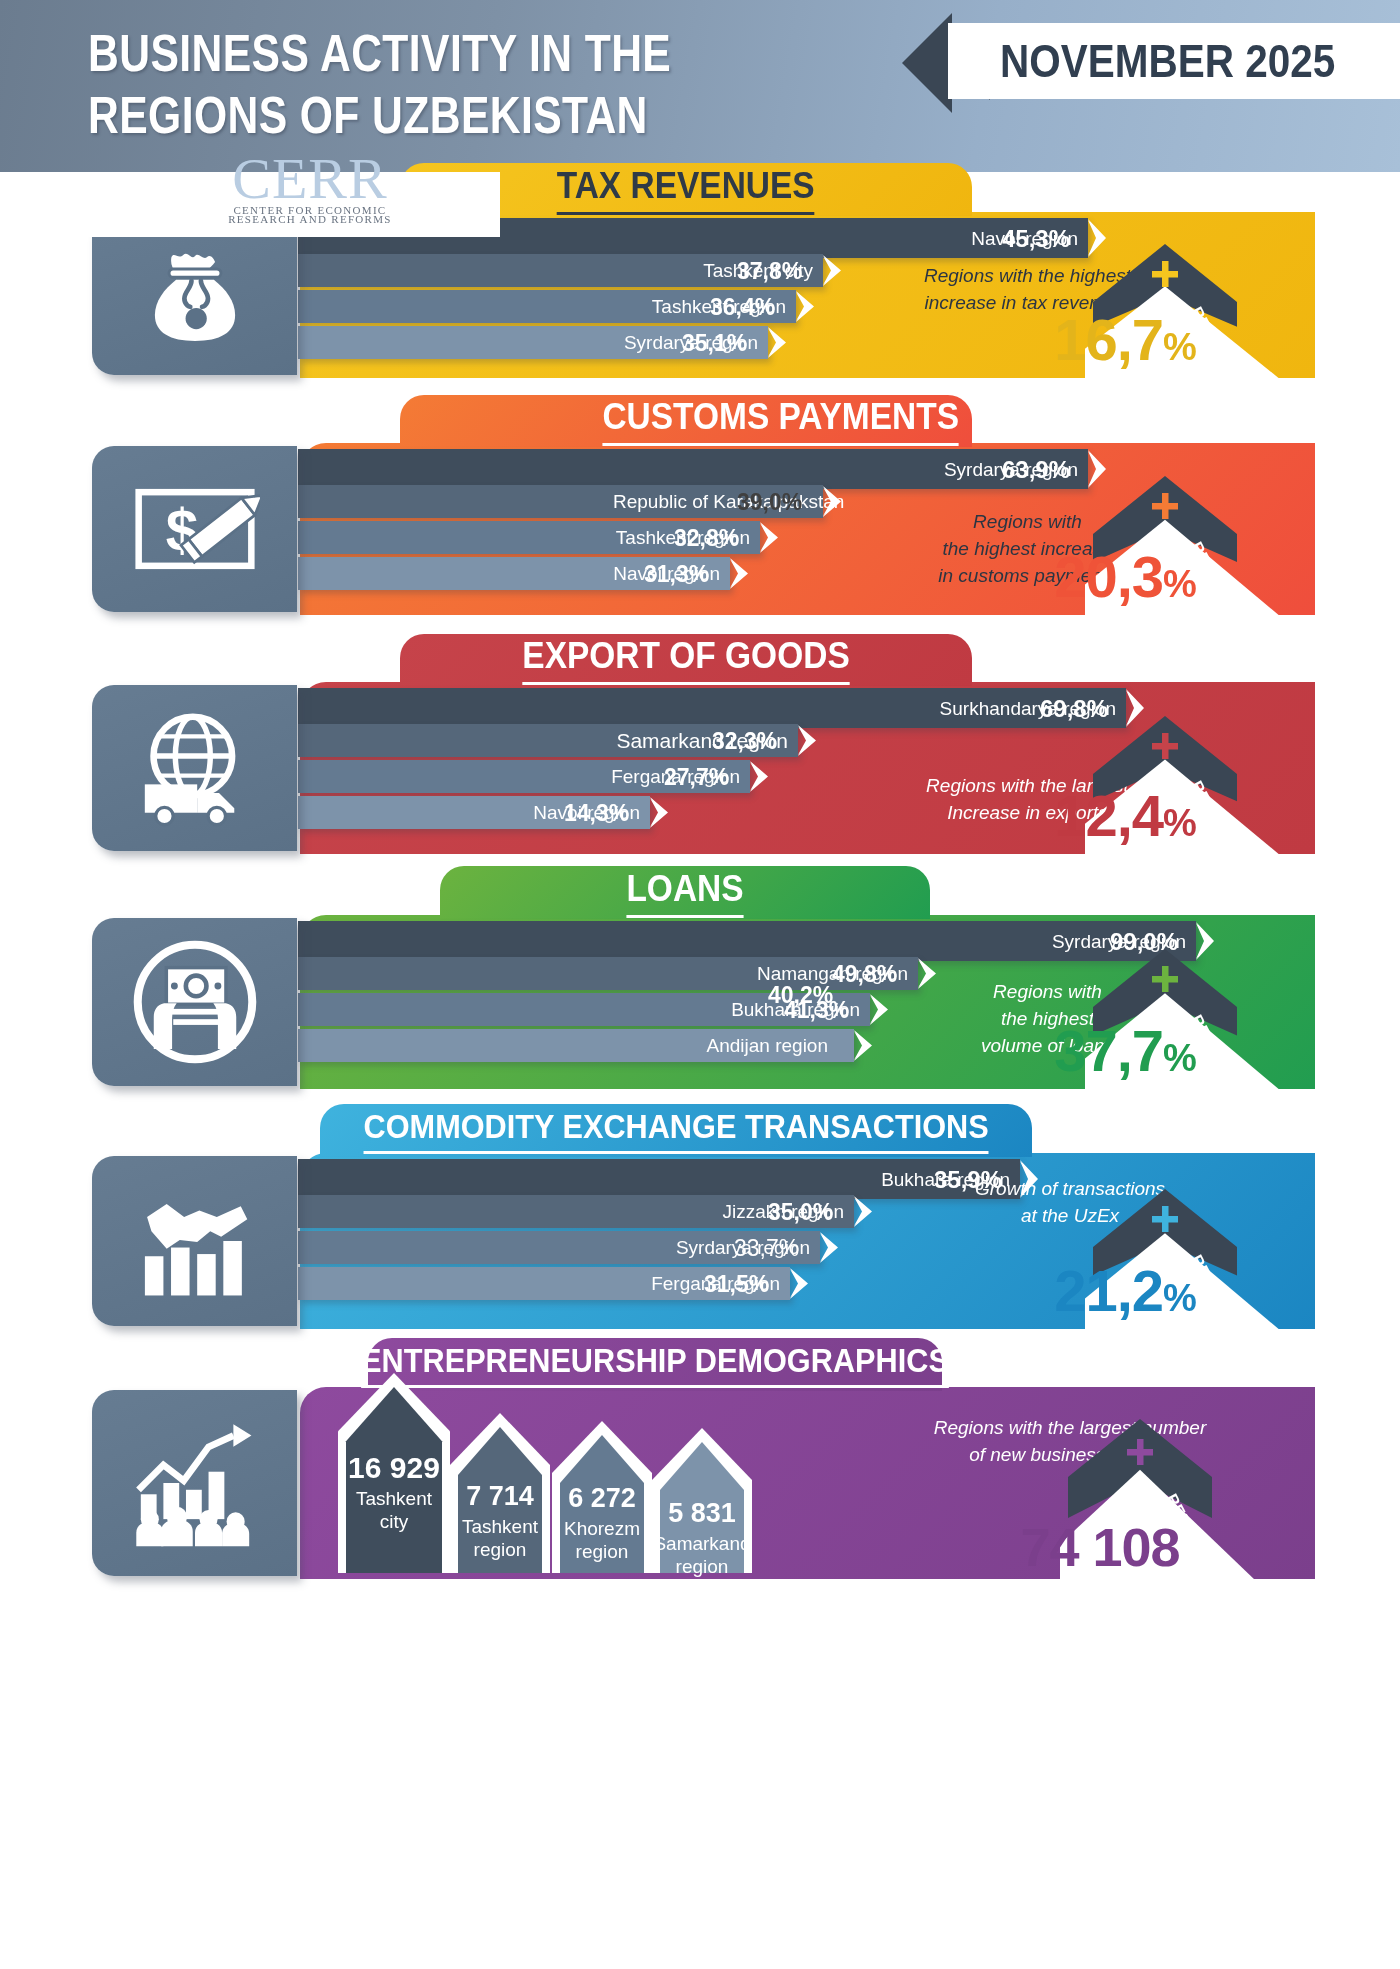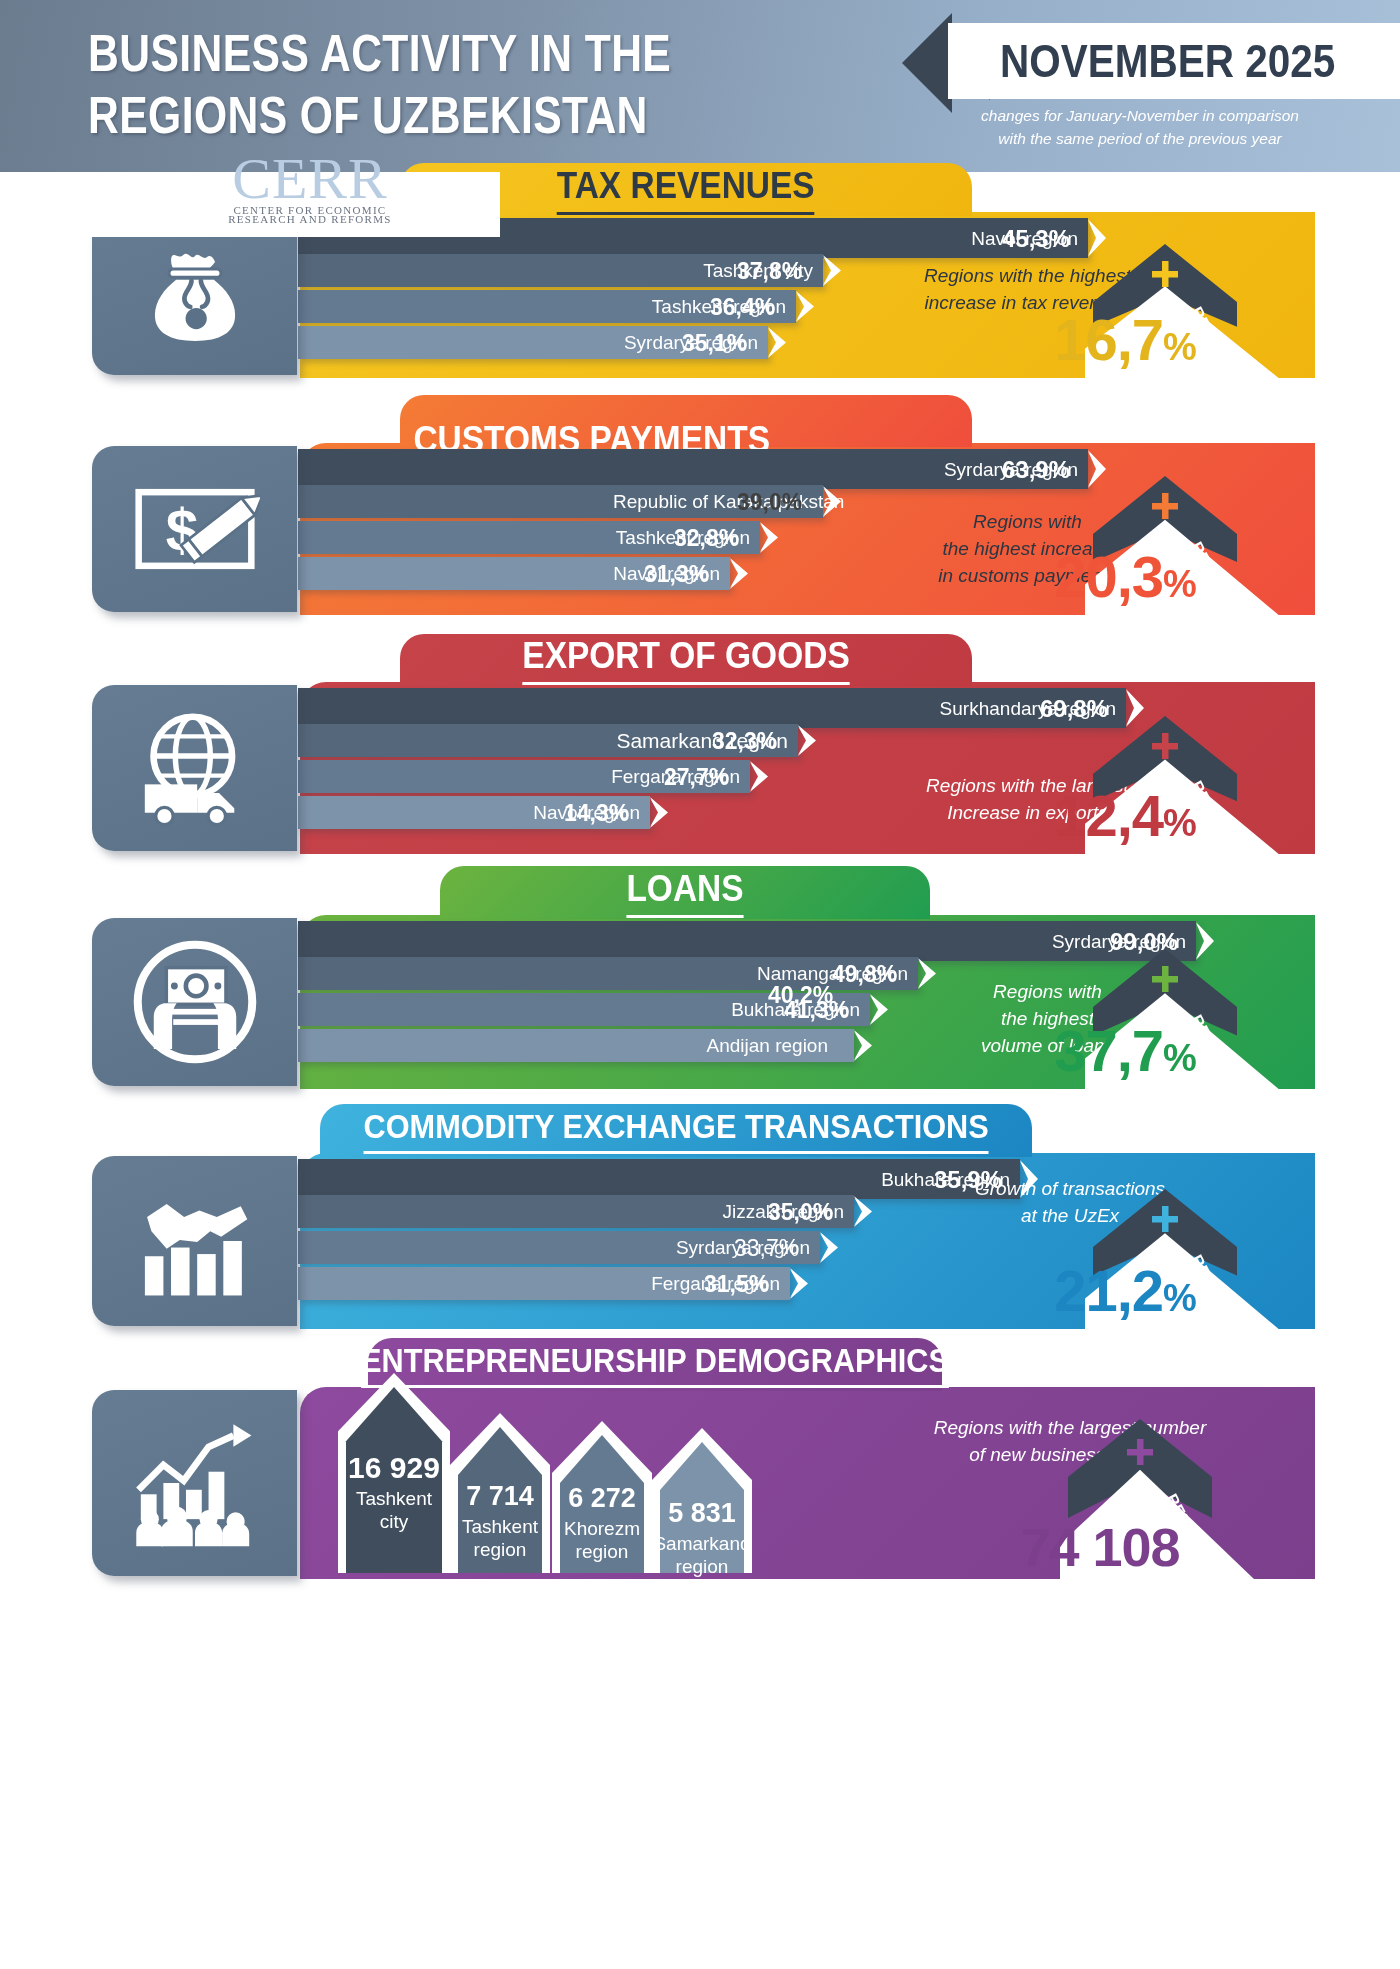--- a/index.html
+++ b/index.html
@@ -95,24 +95,20 @@
 
   <div class="chevron-mark">
     <svg width="110" height="110" viewBox="0 0 110 110">
       <polygon points="62,5 62,105 12,55" fill="#3a4654"></polygon>
       <polygon points="100,18 100,92 62,55" fill="#3a4654"></polygon>
     </svg>
   </div>
 
   <div class="date-ribbon"></div>
   <div class="date-text">NOVEMBER 2025</div>
-  <div class="date-sub">
-    <div>changes for January-November in comparison</div>
-    <div>with the same period of the previous year</div>
-  </div>
 </div>
 
 <div class="logo-plate"></div>
 <div class="logo">
   <div class="logo-main">CERR</div>
   <div class="logo-sub">CENTER FOR ECONOMIC</div>
   <div class="logo-sub">RESEARCH AND REFORMS</div>
 </div>
 
 <div id="sections">
@@ -180,21 +176,21 @@
     </div>
     <div style="position:absolute;left:118px;top:64px;
                 color:#ffffff;font-weight:bold;font-size:16px;letter-spacing:0.5px;
                 transform:rotate(62deg);transform-origin:left top;white-space:nowrap;">REPUBLIC</div>
   </div>
       <div style="position: absolute; left: 975px; top: 308px; width: 300px; text-align: center; color: rgb(227, 180, 27); font-weight: bold; font-size: 58px; letter-spacing: -1px; white-space: nowrap; line-height: 64px;"><span>16,7</span><span style="font-size:38px;">%</span></div>
     </div>
     <div class="section" style="top: 0px;">
       <div class="band" style="position: absolute; left: 300px; width: 1015px; top: 443px; height: 172px; background: linear-gradient(135deg, rgb(244, 123, 53) 0%, rgb(239, 78, 60) 100%); border-top-left-radius: 26px;"></div>
       <div style="position: absolute; left: 400px; top: 395px; width: 572px; height: 52px; background: linear-gradient(135deg, rgb(244, 123, 53) 0%, rgb(239, 78, 60) 100%); border-radius: 24px 24px 0px 0px;">
-        <div style="position: absolute; left: 0px; top: 0px; width: 100%; height: 100%; display: flex; align-items: center; justify-content: flex-start; font-weight: bold; font-size: 36px; color: rgb(255, 255, 255); white-space: nowrap; margin-top: 23px;">
+        <div style="position: absolute; left: 0px; top: 0px; width: 100%; height: 100%; display: flex; align-items: center; justify-content: flex-end; font-weight: bold; font-size: 36px; color: rgb(255, 255, 255); white-space: nowrap;">
           <span style="border-bottom: 3px solid rgb(255, 255, 255); padding-bottom: 5px; transform: scaleX(0.93); display: inline-block;">CUSTOMS PAYMENTS</span>
         </div>
       </div>
       <div class="icon-box" style="top: 446px; height: 166px;">
         <span style="position: absolute; left: 50%; top: 50%; transform: translate(-50%, -50%);">
           <svg width="130" height="110" viewBox="0 0 120 100">
      <rect x="8" y="16" width="104" height="68" fill="none" stroke="#fff" stroke-width="6"></rect>
      <text x="33" y="70" font-family="Liberation Sans, sans-serif" font-size="54" font-weight="bold" fill="#fff">$</text>
      <g transform="rotate(-38 80 52)">
        <rect x="55" y="42" width="62" height="20" fill="#fff" stroke="#5b7187" stroke-width="2.5"></rect>

